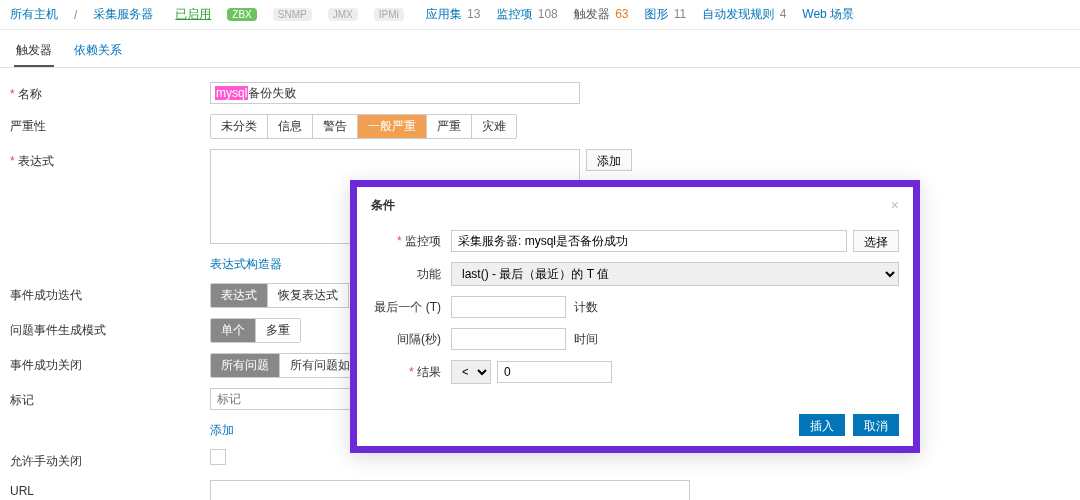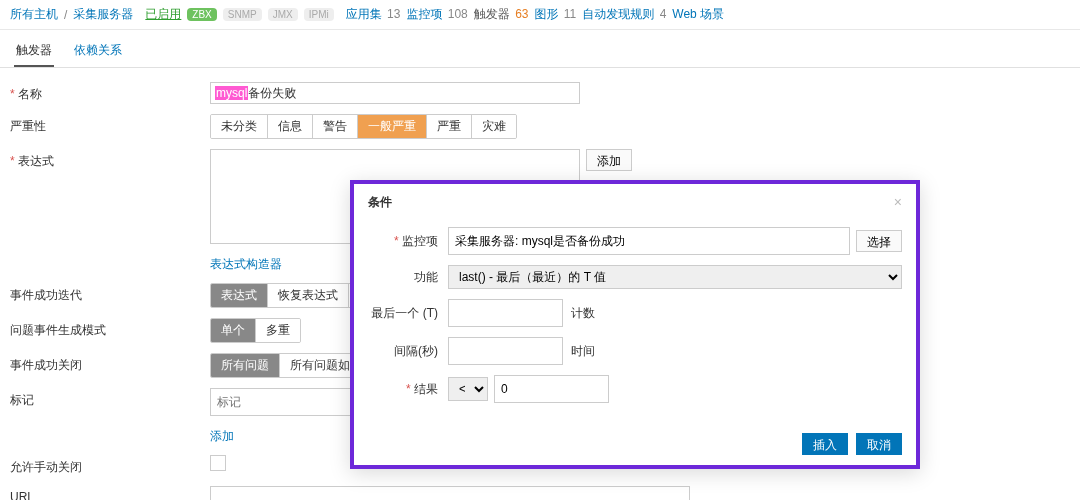--- a/index.html
+++ b/index.html
@@ -1,49 +1,49 @@
 <!DOCTYPE html>
 <html><head>
 <meta charset="utf-8">
 <style>
 * { box-sizing: border-box; margin: 0; padding: 0; }
 body { font-family: Arial, "Microsoft YaHei", sans-serif; font-size: 12px; color: #333; background: #fff; width: 1080px; }
 a { color: #0275b8; text-decoration: none; }
-.topbar { display: flex; align-items: center; gap: 6px; padding: 6px 10px; border-bottom: 1px solid #e8e8e8; }
+.topbar { display: flex; align-items: center; gap: 16px; padding: 6px 10px; border-bottom: 1px solid #e8e8e8; }
 .topbar .sep { color: #888; }
 .status-enabled { color: #2f9e2f; margin-left: 6px; text-decoration: underline; }
 .tag { display: inline-block; padding: 1px 5px; font-size: 10px; border-radius: 4px; }
 .tag.zbx { background: #6ec25f; color: #fff; }
 .tag.dim { background: #eee; color: #aaa; }
 .cnt { color: #888; margin-left: 2px; }
 .cur { color: #555; }
 .org { color: #e67e22; }
 .tabs { display: flex; gap: 18px; padding: 6px 14px 0; border-bottom: 1px solid #e0e0e0; }
 .tabs .tab { padding: 6px 2px; cursor: pointer; }
 .tabs .tab.active { color: #333; border-bottom: 2px solid #555; }
 .tabs .tab.inactive { color: #0275b8; }
 .form { padding: 14px 10px; }
 .row { display: flex; align-items: flex-start; margin-bottom: 10px; }
 .lbl { width: 200px; text-align: left; padding-right: 10px; padding-top: 4px; color: #333; }
 .req::before { content: "* "; color: #d9534f; }
 .ctrl { display: flex; align-items: center; gap: 6px; flex-wrap: wrap; }
 input[type=text], textarea, select { border: 1px solid #ccc; padding: 3px 6px; font-size: 12px; font-family: inherit; }
-input[type=text] { height: 28px; }
+input[type=text] { height: 22px; }
 textarea { resize: none; }
 .btn { border: 1px solid #ccc; background: #fafafa; padding: 3px 10px; cursor: pointer; font-size: 12px; height: 22px; }
 .btn.blue { background: #0275b8; color: #fff; border-color: #0275b8; }
 .seg { display: flex; border: 1px solid #ccc; border-radius: 2px; overflow: hidden; }
 .seg .sbtn { padding: 3px 10px; background: #fff; cursor: pointer; border-right: 1px solid #ccc; }
 .seg .sbtn:last-child { border-right: none; }
 .seg .sbtn.sel { background: #888; color: #fff; }
 .seg .sbtn.warn { background: #f0a050; color: #fff; }
 .hl { background: #ff5ad2; color: #fff; padding: 0 1px; }
 .link { color: #0275b8; cursor: pointer; }
 .checkbox { width: 16px; height: 16px; border: 1px solid #ccc; display: inline-block; }
-.overlay { position: absolute; left: 350px; top: 180px; width: 570px; background: #fff; border: 4px solid #6d28d9; box-shadow: 0 4px 20px rgba(0,0,0,0.15); }
+.overlay { position: absolute; left: 350px; top: 180px; width: 570px; background: #fff; border: 7px solid #6d28d9; box-shadow: 0 4px 20px rgba(0,0,0,0.15); }
 .ov-head { display: flex; justify-content: space-between; padding: 10px 14px; }
 .ov-title { font-weight: bold; }
 .close { color: #bbb; cursor: pointer; font-size: 14px; }
 .ov-body { padding: 6px 14px 10px; }
 .ov-row { display: flex; align-items: center; margin-bottom: 10px; }
 .ov-lbl { width: 80px; text-align: right; padding-right: 10px; }
 .ov-foot { display: flex; justify-content: flex-end; gap: 8px; padding: 10px 14px; }
 </style>
 </head>
 <body>

